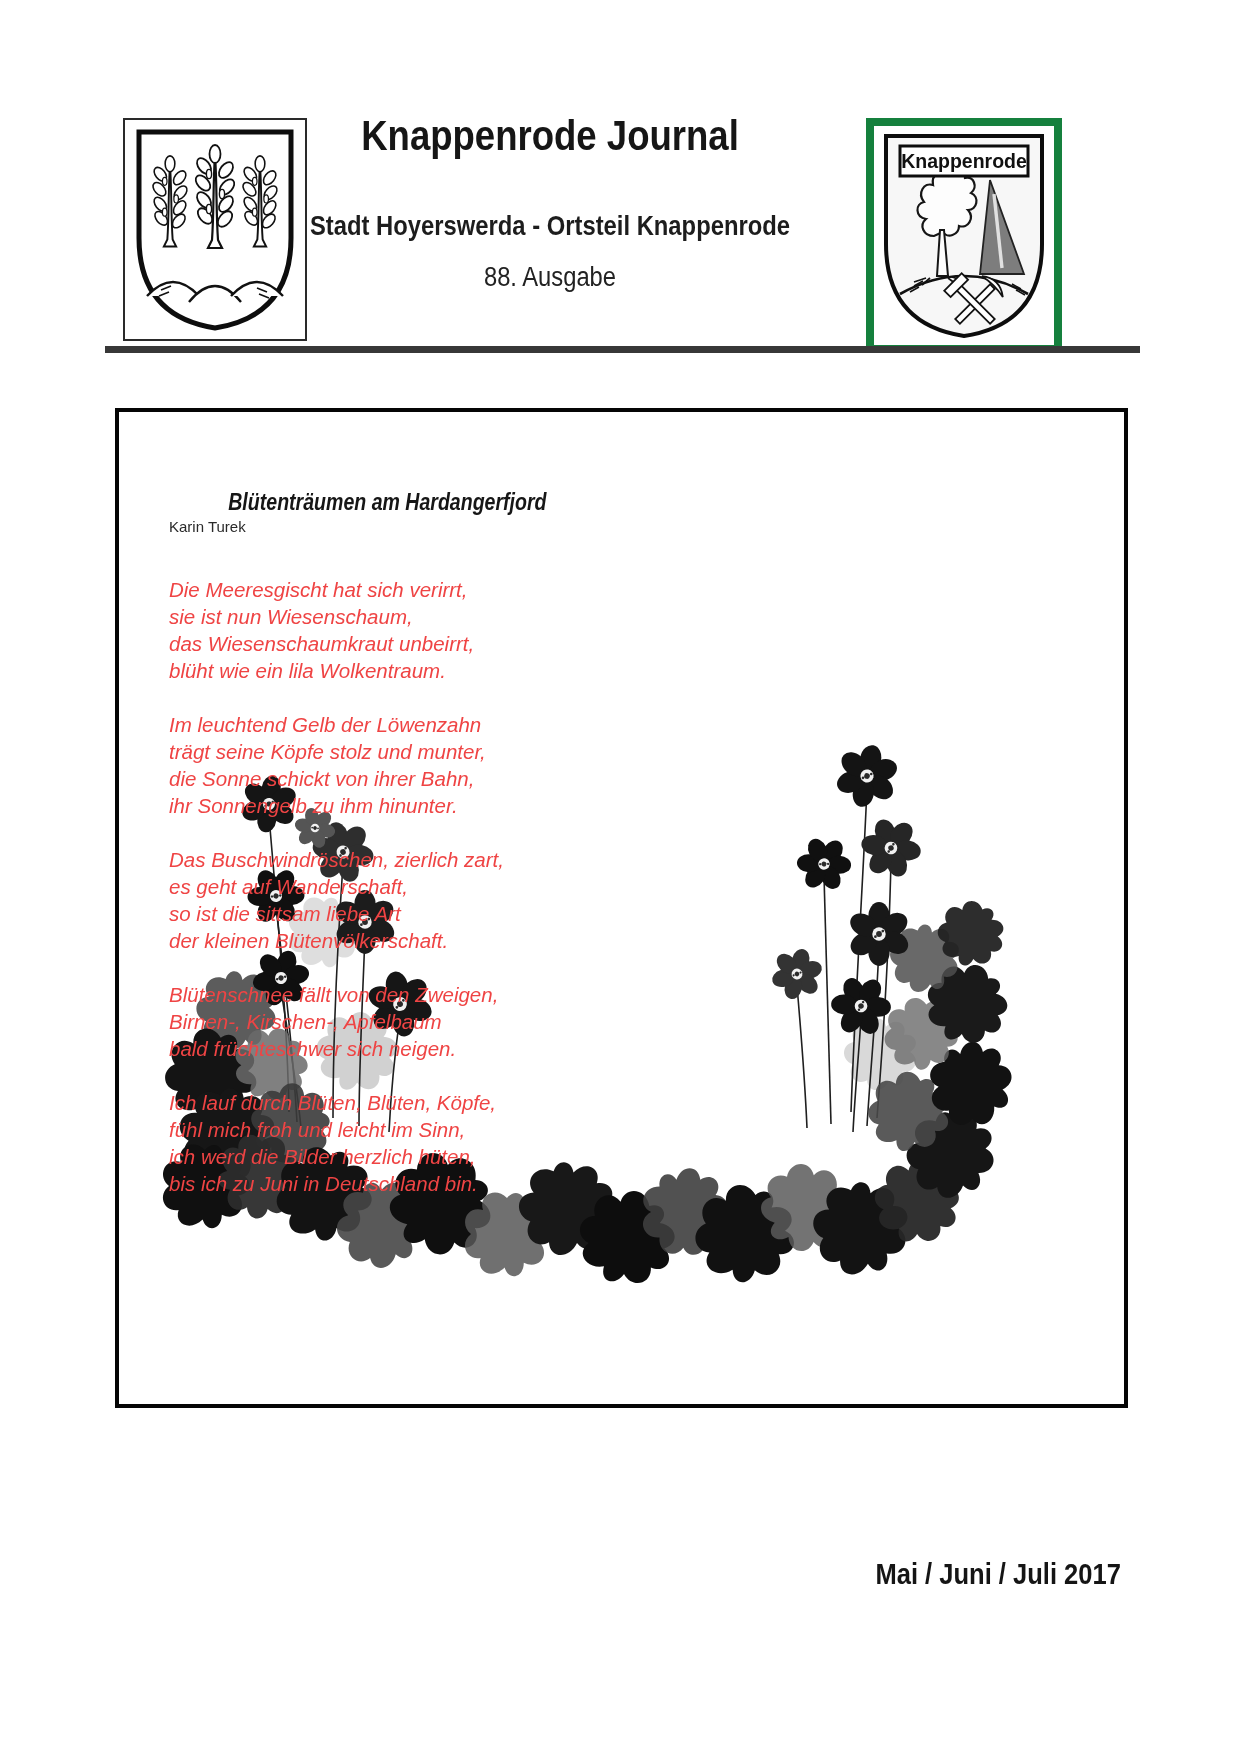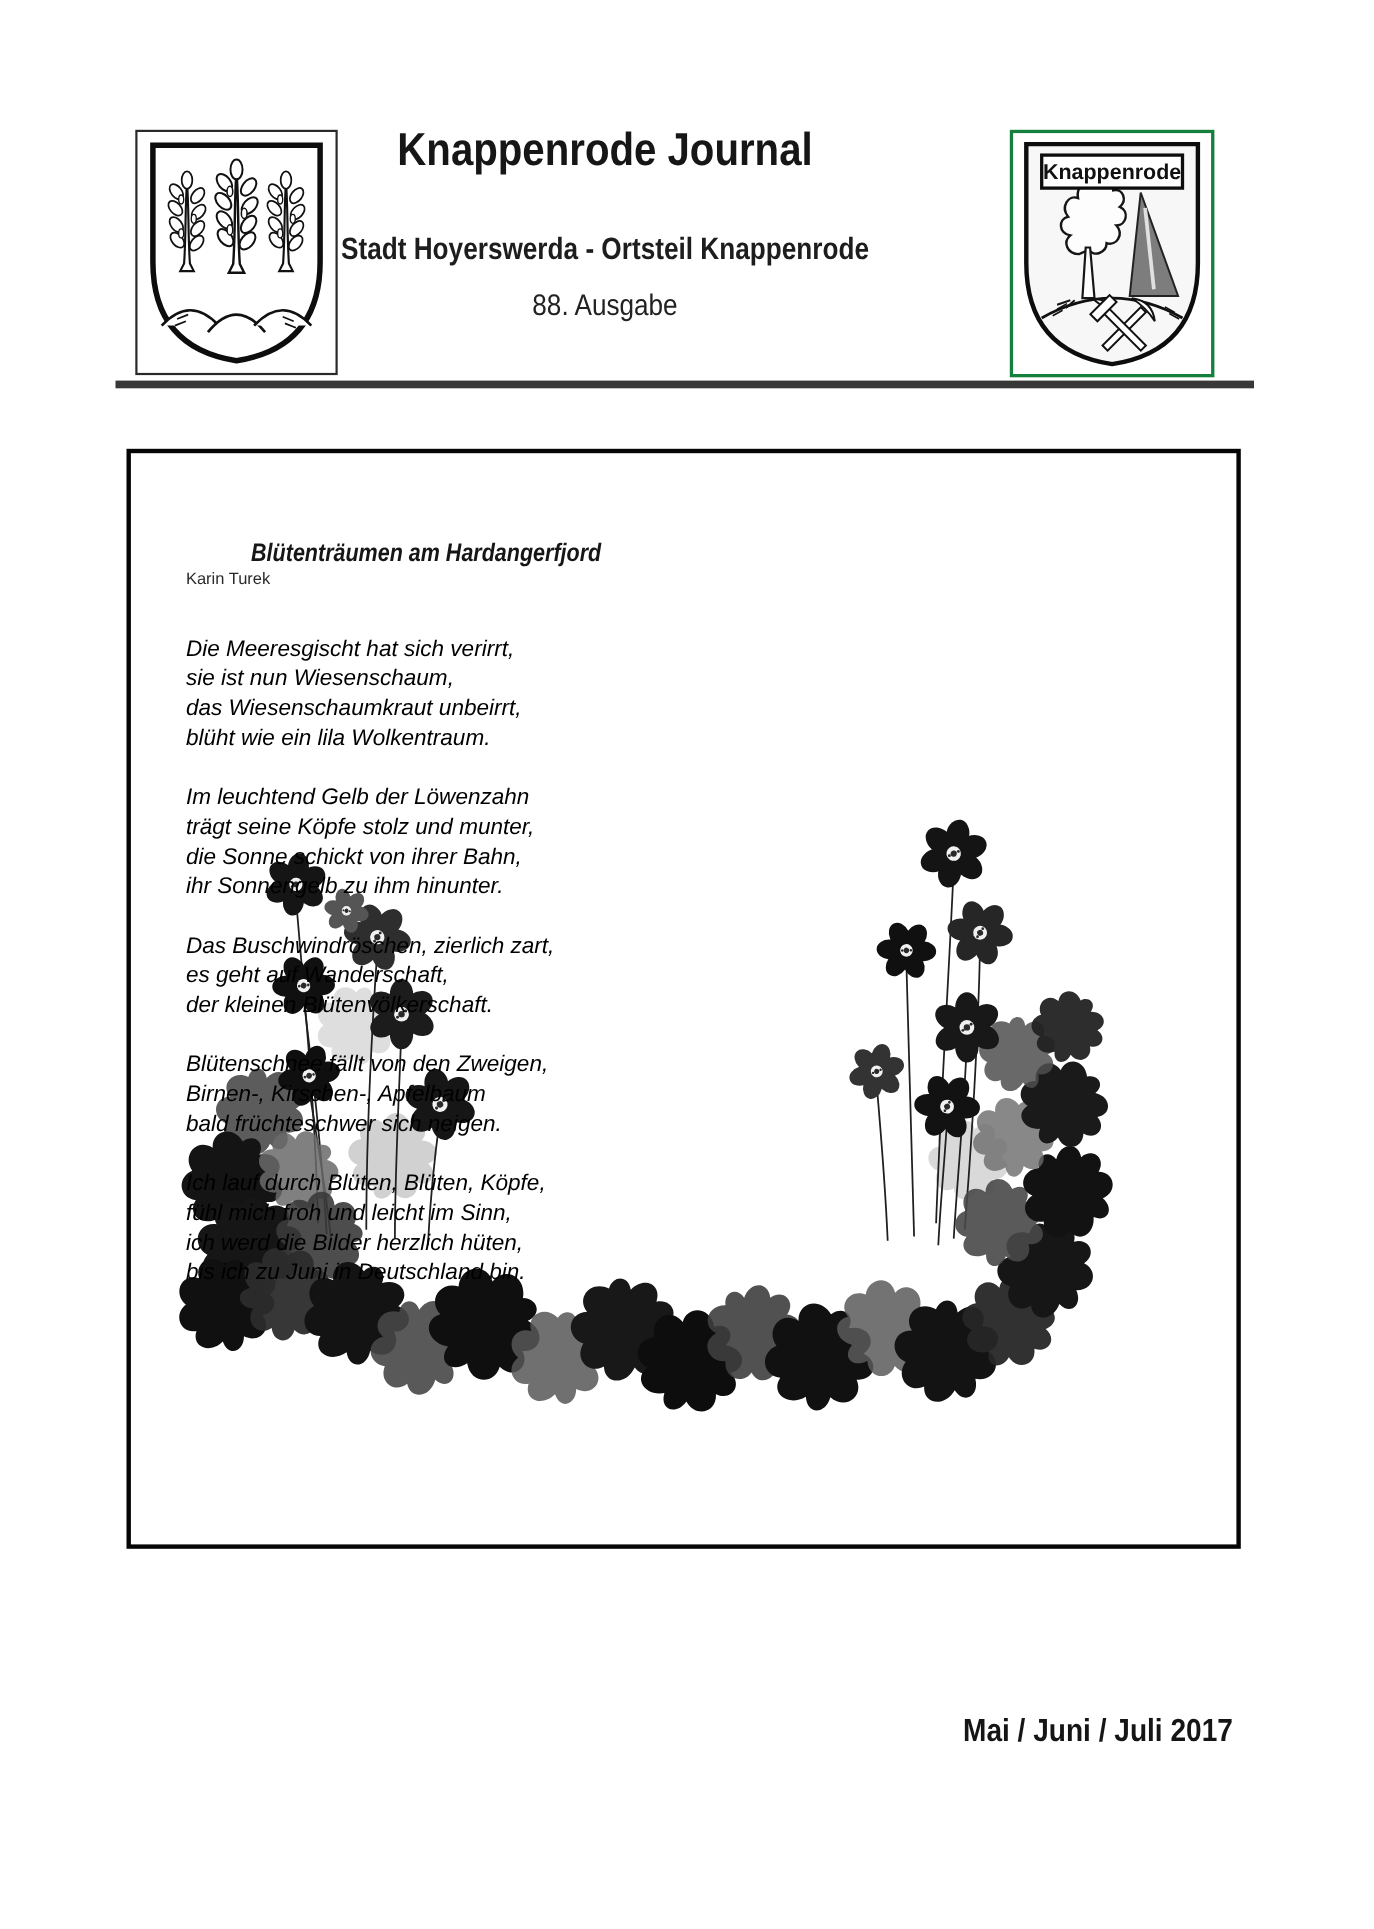--- a/index.html
+++ b/index.html
@@ -4,21 +4,21 @@
 <style>
   html,body{margin:0;padding:0;background:#e8e8e8;}
   .page{
     position:relative;width:1249px;height:1754px;background:#ffffff;
     font-family:"Liberation Sans",sans-serif;color:#1b1b1b;overflow:hidden;
     margin:0 auto;
   }
   
   .crest-box{position:absolute;top:118px;width:180px;height:219px;background:#fff;}
   .crest-left{left:123px;border:2px solid #2a2a2a;}
-  .crest-right{left:918px;border:3px solid #15803d;text-align:center;}
+  .crest-right{left:866px;border:8px solid #15803d;text-align:center;}
   .crest-box svg{display:block;width:100%;height:100%;}
   .header-text{position:absolute;left:250px;top:0;width:600px;height:340px;}
   .main-title{
     position:absolute;top:112px;width:100%;text-align:center;
     font-size:42px;font-weight:bold;letter-spacing:0;
     transform:scaleX(.87);transform-origin:center;white-space:nowrap;color:#161616;
   }
   .subtitle{
     position:absolute;top:210px;width:100%;text-align:center;
     font-size:28px;font-weight:bold;transform:scaleX(.85);transform-origin:center;
@@ -40,21 +40,21 @@
     position:absolute;left:50px;top:76px;width:790px;z-index:2;
   }
   .poem-title{
     font-size:23px;font-weight:bold;font-style:italic;line-height:28px;color:#161616;
     transform:scaleX(.85);transform-origin:center;white-space:nowrap;
   }
   .poem-author{font-size:15px;line-height:18px;margin-top:2px;color:#2a2a2a;}
   .poem-stanzas{margin-top:40px;}
   .stanza{margin-bottom:27px;}
   .poem-line{
-    font-size:20.5px;font-style:italic;line-height:27px;color:#000000;white-space:nowrap;
+    font-size:20.5px;font-style:italic;line-height:27px;color:#ef4444;white-space:nowrap;
   }
   
   .footer-date{
     position:absolute;top:1558px;right:128px;
     font-size:29px;font-weight:bold;color:#151515;white-space:nowrap;
     transform:scaleX(.88);transform-origin:right center;
   }
 </style>
 </head>
 <body>
@@ -227,20 +227,21 @@
           </div>
           <div class="stanza">
             <div class="poem-line">Im leuchtend Gelb der Löwenzahn</div>
             <div class="poem-line">trägt seine Köpfe stolz und munter,</div>
             <div class="poem-line">die Sonne schickt von ihrer Bahn,</div>
             <div class="poem-line">ihr Sonnengelb zu ihm hinunter.</div>
           </div>
           <div class="stanza">
             <div class="poem-line">Das Buschwindröschen, zierlich zart,</div>
             <div class="poem-line">es geht auf Wanderschaft,</div>
+            <div class="poem-line">so ist die sittsam liebe Art</div>
             <div class="poem-line">der kleinen Blütenvölkerschaft.</div>
           </div>
           <div class="stanza">
             <div class="poem-line">Blütenschnee fällt von den Zweigen,</div>
             <div class="poem-line">Birnen-, Kirschen-, Apfelbaum</div>
             <div class="poem-line">bald früchteschwer sich neigen.</div>
           </div>
           <div class="stanza">
             <div class="poem-line">Ich lauf durch Blüten, Blüten, Köpfe,</div>
             <div class="poem-line">fühl mich froh und leicht im Sinn,</div>

